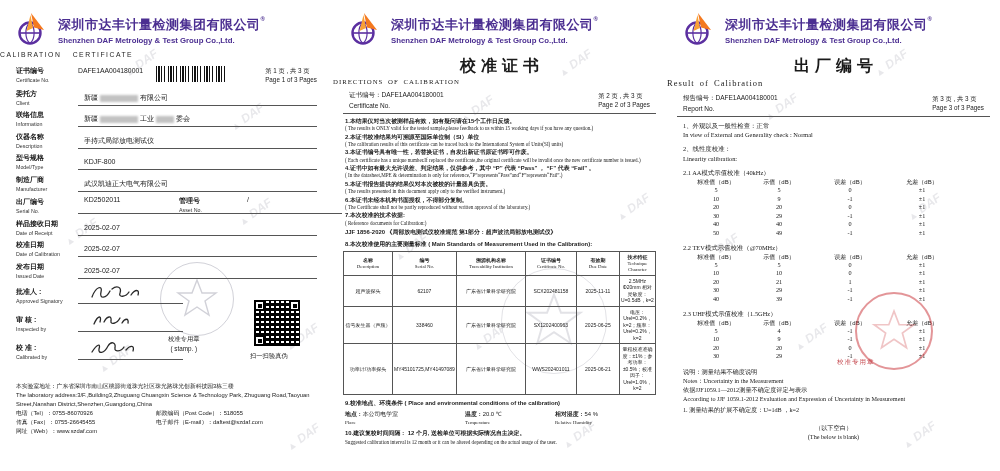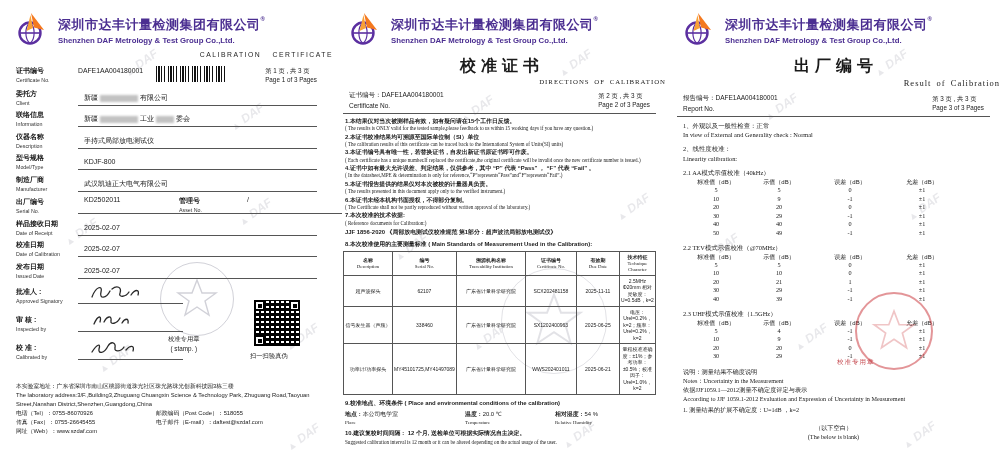--- a/index.html
+++ b/index.html
@@ -14,21 +14,21 @@
   .wm .tri{font-size:10px;font-style:normal;}
 
   
   .hdr{display:flex;gap:6px;padding:12px 0 0 16px;position:relative;z-index:1;}
   .hnames{padding-top:4px;}
   .hcn{font-size:13px;font-weight:bold;color:#4b2e91;letter-spacing:.5px;}
   .hen{font-size:7.8px;font-weight:bold;color:#4b2e91;margin-top:2px;}
   .reg{font-size:6px;color:#4b2e91;vertical-align:top;}
   .titlecn{text-align:center;font-size:19px;font-weight:bold;letter-spacing:9px;text-indent:9px;margin-top:6px;position:relative;z-index:1;}
   .titlecn.small{font-size:16px;letter-spacing:5px;text-indent:5px;}
-  .titleen{text-align:right;font-size:6.8px;letter-spacing:1.5px;word-spacing:8px;color:#222;margin-top:1px;position:relative;z-index:1;}
+  .titleen{text-align:left;font-size:6.8px;letter-spacing:1.5px;word-spacing:8px;color:#222;margin-top:1px;position:relative;z-index:1;}
   .titleen.serif{font-family:"Liberation Serif",serif;letter-spacing:1px;word-spacing:2px;}
 
   
   .crow{display:flex;align-items:flex-start;margin:8px 16px 2px;position:relative;z-index:1;}
   .crow .flab{width:62px;}
   .flab .c{font-size:7px;font-weight:bold;}
   .flab .e{font-size:5.3px;color:#333;margin-top:1px;}
   .certno{font-size:6.8px;padding-top:1px;width:78px;}
   .barcode{width:70px;height:16px;background:repeating-linear-gradient(90deg,#111 0 1px,#fff 1px 2px,#111 2px 4px,#fff 4px 5px,#111 5px 6px,#fff 6px 8px,#111 8px 9px,#fff 9px 12px);}
   .pginfo{margin-left:auto;font-size:6.3px;line-height:1.5;}

